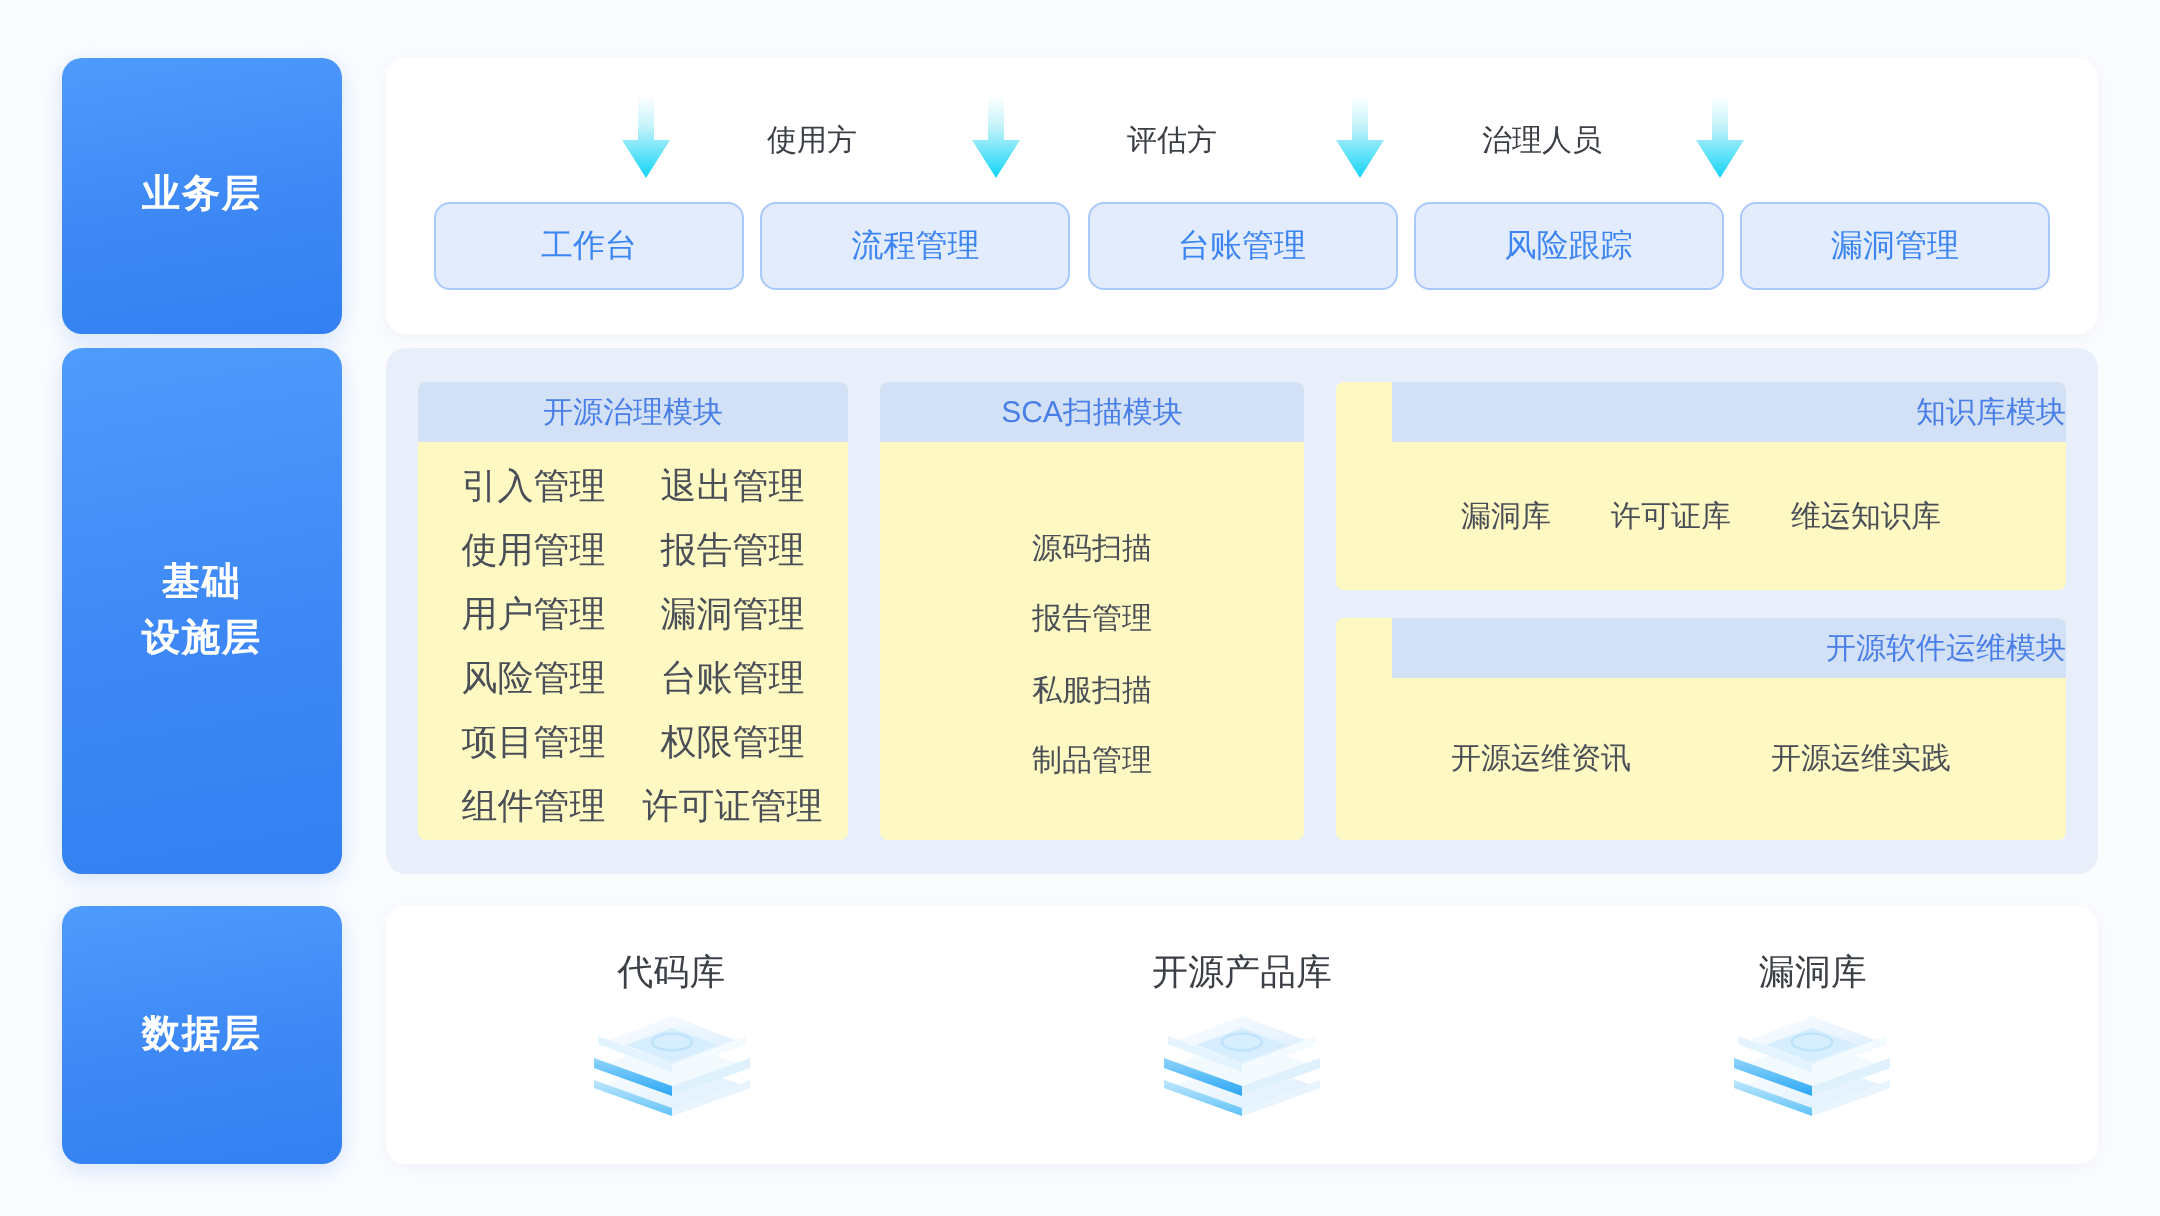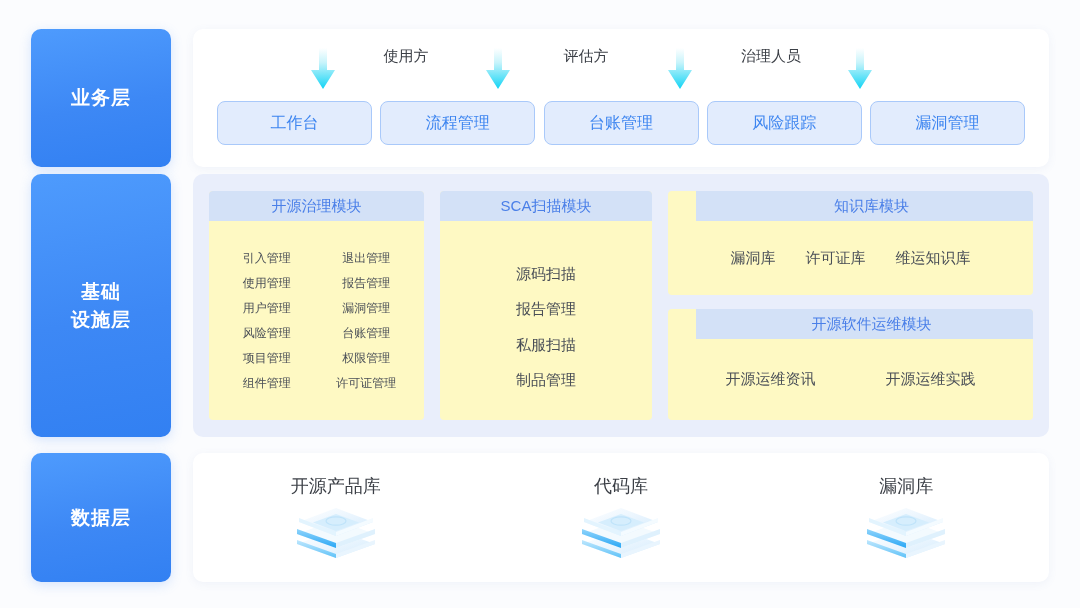--- a/index.html
+++ b/index.html
@@ -33,21 +33,21 @@
   .panel {
     margin-left: 22px; flex: 1 1 auto; position: relative;
     border-radius: 10px;
   }
   .panel.white { background: #ffffff; box-shadow: 0 2px 10px rgba(90,120,180,0.07); }
   .panel.tint  { background: #e9eefb; }
 
   
   .biz-inner { position: relative; width: 100%; height: 100%; }
   .role-label {
-    position: absolute; top: 18px;
+    position: absolute; top: 32px;
     font-size: 15px; color: #3b3f46;
     transform: translateX(-50%); white-space: nowrap;
   }
   .arrow {
     position: absolute; top: 19px; width: 30px; height: 42px;
     transform: translateX(-50%);
   }
   .arrow svg { display: block; width: 100%; height: 100%; }
 
   .pill-row {
@@ -73,21 +73,21 @@
     background: #fef9c3; border-radius: 4px;
     display: flex; flex-direction: column; overflow: hidden;
   }
   .module-head {
     background: #d3e1f7;
     color: #4a7fe8; font-size: 15px;
     height: 30px; display: flex; align-items: center;
     flex: 0 0 30px;
   }
   .module-head.center { justify-content: center; }
-  .module-head.left { justify-content: center; padding-left: 14px; margin-left: 28px; }
+  .module-head.left { justify-content: flex-end; padding-left: 14px; margin-left: 28px; }
   .module-body { flex: 1 1 auto; display: flex; }
 
   #module-governance { flex: 0 0 215px; }
   #module-sca        { flex: 0 0 212px; gap: 20px; }
   .right-stack { flex: 1 1 auto; display: flex; flex-direction: column; gap: 14px; }
   #module-kb  { flex: 0 0 104px; }
   #module-ops { flex: 1 1 auto; }
 
   .grid2 {
     width: 100%; display: grid;
@@ -96,21 +96,21 @@
     row-gap: 8px; padding: 10px 8px;
   }
   .col1 {
     width: 100%; display: flex; flex-direction: column;
     align-items: center; justify-content: space-evenly; padding: 8px 0 14px;
   }
   .rowflex {
     width: 100%; display: flex; align-items: center;
     justify-content: center; gap: 30px; padding: 6px 10px;
   }
-  .item { font-size: 12px; color: #4a4f57; white-space: nowrap; }
+  .item { font-size: 18px; color: #4a4f57; white-space: nowrap; }
   .item.lg { font-size: 15px; }
 
   
   .data-inner {
     position: absolute; inset: 0;
     display: flex; align-items: center;
   }
   .data-cell {
     flex: 1 1 0; display: flex; flex-direction: column;
     align-items: center; justify-content: center; gap: 6px;
@@ -285,58 +285,20 @@
   </div>
 
   <div class="row" id="row-data">
     <div class="layer-tag">
       <span>数据层</span>
     </div>
     <div class="panel white">
       <div class="data-inner">
 
         <div class="data-cell">
-          <div class="data-label">开源产品库</div>
-          <div class="db-icon">
-            <svg viewBox="0 0 86 58">
-              <defs>
-                <linearGradient id="dbTop1" x1="0" y1="0" x2="1" y2="1">
-                  <stop offset="0%" stop-color="#ffffff"></stop>
-                    <stop offset="55%" stop-color="#e8f4fe"></stop>
-                    <stop offset="100%" stop-color="#cfeafc"></stop>
-                </linearGradient>
-                <linearGradient id="dbSide1" x1="0" y1="0" x2="0" y2="1">
-                  <stop offset="0%" stop-color="#8fd4fb"></stop>
-                    <stop offset="100%" stop-color="#2aa7f5"></stop>
-                </linearGradient>
-                <linearGradient id="dbSide1b" x1="0" y1="0" x2="0" y2="1">
-                  <stop offset="0%" stop-color="#bfe7fd"></stop>
-                    <stop offset="100%" stop-color="#5fc2f8"></stop>
-                </linearGradient>
-              </defs>
-
-              <path d="M43 26 L82 40 L43 54 L4 40 Z" fill="url(#dbTop1)" opacity="0.95"></path>
-              <path d="M4 40 L43 54 L43 50 L4 36 Z" fill="url(#dbSide1b)"></path>
-              <path d="M82 40 L43 54 L43 50 L82 36 Z" fill="#e9f5fe"></path>
-
-              <path d="M43 16 L82 30 L43 44 L4 30 Z" fill="#f3fafe"></path>
-              <path d="M4 30 L43 44 L43 39 L4 25 Z" fill="url(#dbSide1)"></path>
-              <path d="M82 30 L43 44 L43 39 L82 25 Z" fill="#dff1fd"></path>
-
-              <path d="M43 4 L80 18 L43 32 L6 18 Z" fill="url(#dbTop1)"></path>
-              <path d="M6 18 L43 32 L43 28 L6 14 Z" fill="#e3f4fe"></path>
-              <path d="M80 18 L43 32 L43 28 L80 14 Z" fill="#f4fbff"></path>
-
-              <path d="M43 10 L66 18.5 L43 27 L20 18.5 Z" fill="#d6eefd"></path>
-              <ellipse cx="43" cy="17" rx="10" ry="4.2" fill="none" stroke="#bfe3fa" stroke-width="1.2"></ellipse>
-            </svg>
-          </div>
-        </div>
-
-        <div class="data-cell">
           <div class="data-label">代码库</div>
           <div class="db-icon">
             <svg viewBox="0 0 86 58">
               <defs>
                 <linearGradient id="dbTop2" x1="0" y1="0" x2="1" y2="1">
                   <stop offset="0%" stop-color="#ffffff"></stop>
                     <stop offset="55%" stop-color="#e8f4fe"></stop>
                     <stop offset="100%" stop-color="#cfeafc"></stop>
                 </linearGradient>
                 <linearGradient id="dbSide2" x1="0" y1="0" x2="0" y2="1">
@@ -357,20 +319,58 @@
               <path d="M43 4 L80 18 L43 32 L6 18 Z" fill="url(#dbTop2)"></path>
               <path d="M6 18 L43 32 L43 28 L6 14 Z" fill="#e3f4fe"></path>
               <path d="M80 18 L43 32 L43 28 L80 14 Z" fill="#f4fbff"></path>
               <path d="M43 10 L66 18.5 L43 27 L20 18.5 Z" fill="#d6eefd"></path>
               <ellipse cx="43" cy="17" rx="10" ry="4.2" fill="none" stroke="#bfe3fa" stroke-width="1.2"></ellipse>
             </svg>
           </div>
         </div>
 
         <div class="data-cell">
+          <div class="data-label">开源产品库</div>
+          <div class="db-icon">
+            <svg viewBox="0 0 86 58">
+              <defs>
+                <linearGradient id="dbTop1" x1="0" y1="0" x2="1" y2="1">
+                  <stop offset="0%" stop-color="#ffffff"></stop>
+                    <stop offset="55%" stop-color="#e8f4fe"></stop>
+                    <stop offset="100%" stop-color="#cfeafc"></stop>
+                </linearGradient>
+                <linearGradient id="dbSide1" x1="0" y1="0" x2="0" y2="1">
+                  <stop offset="0%" stop-color="#8fd4fb"></stop>
+                    <stop offset="100%" stop-color="#2aa7f5"></stop>
+                </linearGradient>
+                <linearGradient id="dbSide1b" x1="0" y1="0" x2="0" y2="1">
+                  <stop offset="0%" stop-color="#bfe7fd"></stop>
+                    <stop offset="100%" stop-color="#5fc2f8"></stop>
+                </linearGradient>
+              </defs>
+
+              <path d="M43 26 L82 40 L43 54 L4 40 Z" fill="url(#dbTop1)" opacity="0.95"></path>
+              <path d="M4 40 L43 54 L43 50 L4 36 Z" fill="url(#dbSide1b)"></path>
+              <path d="M82 40 L43 54 L43 50 L82 36 Z" fill="#e9f5fe"></path>
+
+              <path d="M43 16 L82 30 L43 44 L4 30 Z" fill="#f3fafe"></path>
+              <path d="M4 30 L43 44 L43 39 L4 25 Z" fill="url(#dbSide1)"></path>
+              <path d="M82 30 L43 44 L43 39 L82 25 Z" fill="#dff1fd"></path>
+
+              <path d="M43 4 L80 18 L43 32 L6 18 Z" fill="url(#dbTop1)"></path>
+              <path d="M6 18 L43 32 L43 28 L6 14 Z" fill="#e3f4fe"></path>
+              <path d="M80 18 L43 32 L43 28 L80 14 Z" fill="#f4fbff"></path>
+
+              <path d="M43 10 L66 18.5 L43 27 L20 18.5 Z" fill="#d6eefd"></path>
+              <ellipse cx="43" cy="17" rx="10" ry="4.2" fill="none" stroke="#bfe3fa" stroke-width="1.2"></ellipse>
+            </svg>
+          </div>
+        </div>
+
+        <div class="data-cell">
           <div class="data-label">漏洞库</div>
           <div class="db-icon">
             <svg viewBox="0 0 86 58">
               <defs>
                 <linearGradient id="dbTop3" x1="0" y1="0" x2="1" y2="1">
                   <stop offset="0%" stop-color="#ffffff"></stop>
                     <stop offset="55%" stop-color="#e8f4fe"></stop>
                     <stop offset="100%" stop-color="#cfeafc"></stop>
                 </linearGradient>
                 <linearGradient id="dbSide3" x1="0" y1="0" x2="0" y2="1">

